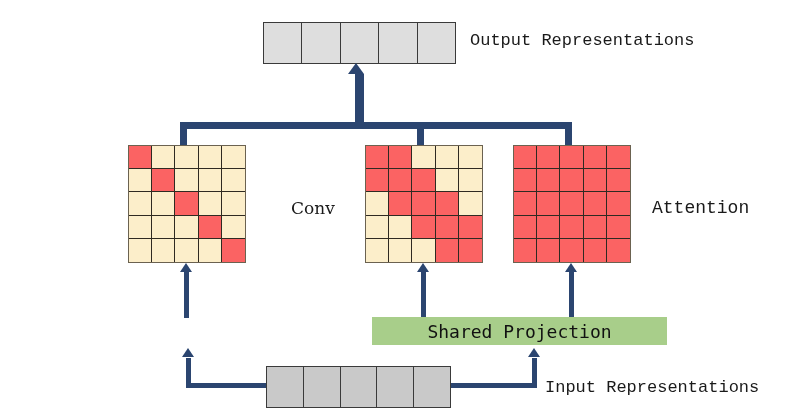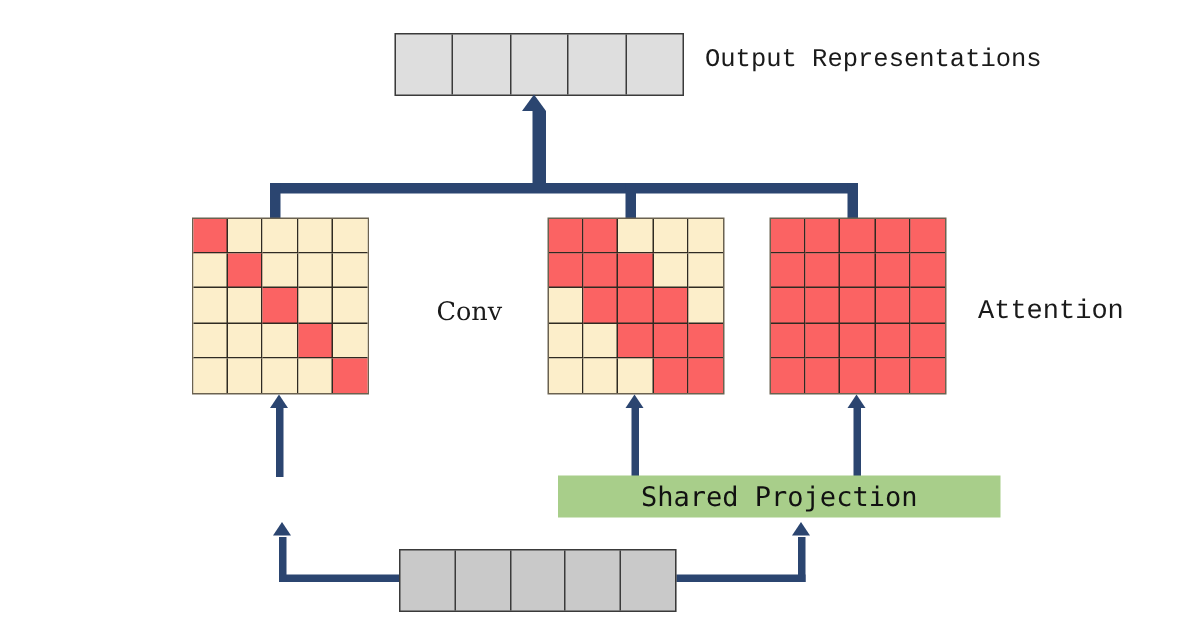--- a/index.html
+++ b/index.html
@@ -165,14 +165,15 @@
   <div class="vbar" style="left:532px;top:358px;width:5px;height:30px;"></div>
   <div class="arrowup small" style="left:528px;top:348px;"></div>
 
   <div class="strip" style="left:266px;top:366px;width:185px;height:42px;background:#c9c9c9;">
     <div class="cell"></div>
     <div class="cell"></div>
     <div class="cell"></div>
     <div class="cell"></div>
     <div class="cell"></div>
   </div>
+  <div class="lbl" style="left:545px;top:378px;font-size:17px;">Input Representations</div>
 
 </div>
 
 </body></html>

